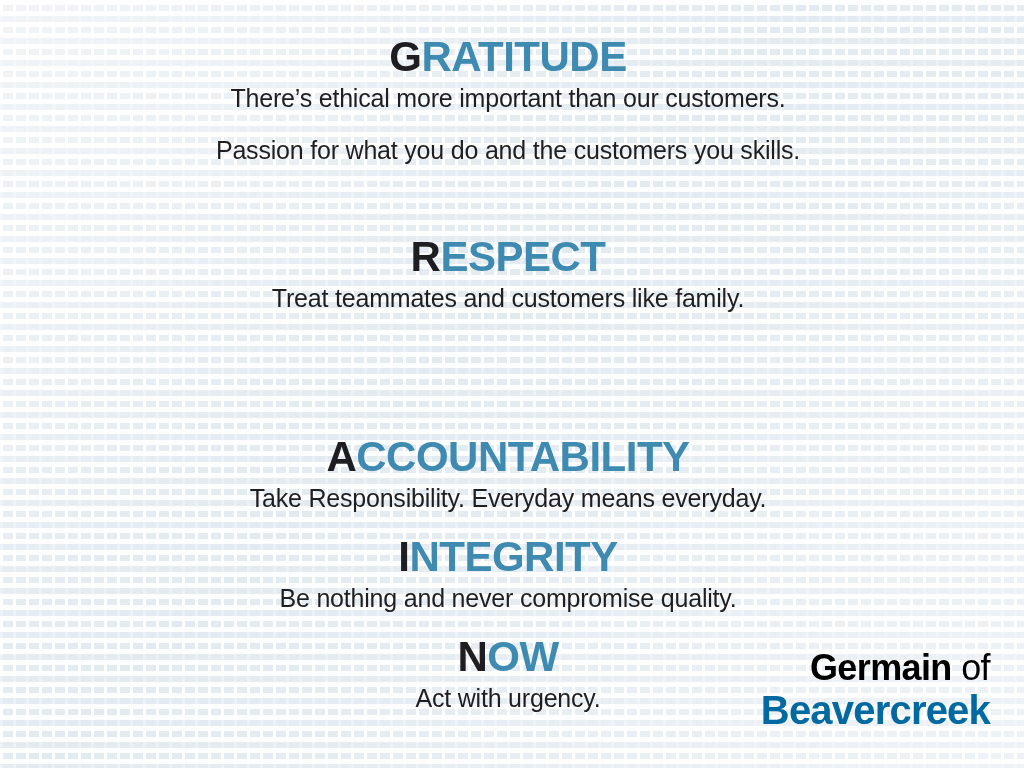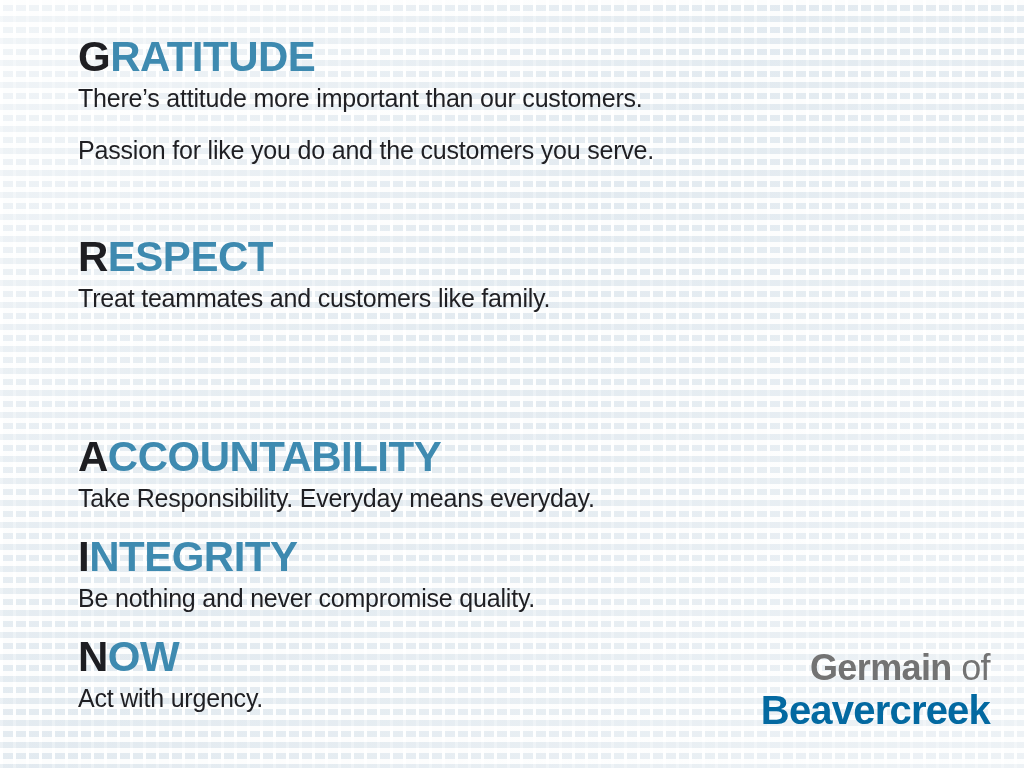--- a/index.html
+++ b/index.html
@@ -115,36 +115,36 @@
     font-family: "Liberation Sans", sans-serif;
     font-weight: 400;
     font-size: 25px;
     line-height: 1.15;
     letter-spacing: -0.2px;
     color: #1f1f23;
     white-space: nowrap;
   }
 
   
-  .value-block { height: 88px; }
+  .value-block { height: 88px; text-align: center; }
   .value-block:last-child { height: auto; }
 
   
   #logo {
     position: absolute;
     right: 34px;
     bottom: 38px;
     text-align: right;
     z-index: 4;
     line-height: 1.0;
   }
   #logo-line-1 {
     font-family: "Liberation Sans", sans-serif;
     font-size: 36px;
-    color: #737373;
+    color: #000000;
     letter-spacing: -0.6px;
     white-space: nowrap;
   }
   #logo-brand {
     font-weight: 700;
   }
   #logo-of {
     font-weight: 400;
   }
   #logo-line-2 {
@@ -162,25 +162,25 @@
 
 <div id="slide">
 
   <div id="bg-texture"></div>
   <div id="bg-sheen"></div>
 
   <div id="values-list">
 
     <div class="value-block">
       <h2 class="value-heading"><span class="initial">G</span><span class="rest">RATITUDE</span></h2>
-      <p class="value-desc">There’s attitude more important than our customers.</p>
-    </div>
-
-    <div class="value-block">
-      <p class="value-desc">Passion for like you do and the customers you serve.</p>
+      <p class="value-desc">There’s ethical more important than our customers.</p>
+    </div>
+
+    <div class="value-block">
+      <p class="value-desc">Passion for what you do and the customers you skills.</p>
     </div>
 
     <div class="value-block">
       <h2 class="value-heading"><span class="initial">R</span><span class="rest">ESPECT</span></h2>
       <p class="value-desc">Treat teammates and customers like family.</p>
     </div>
 
     <div class="value-block">
     </div>
 

